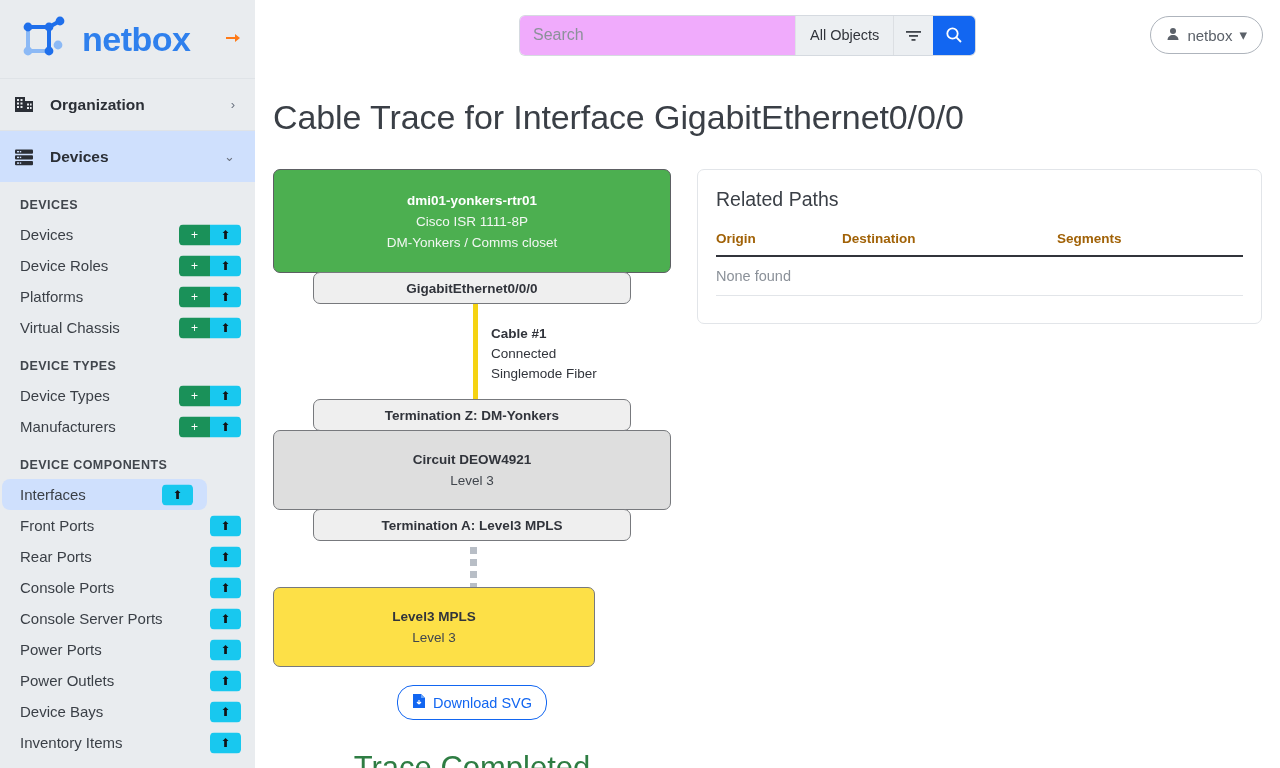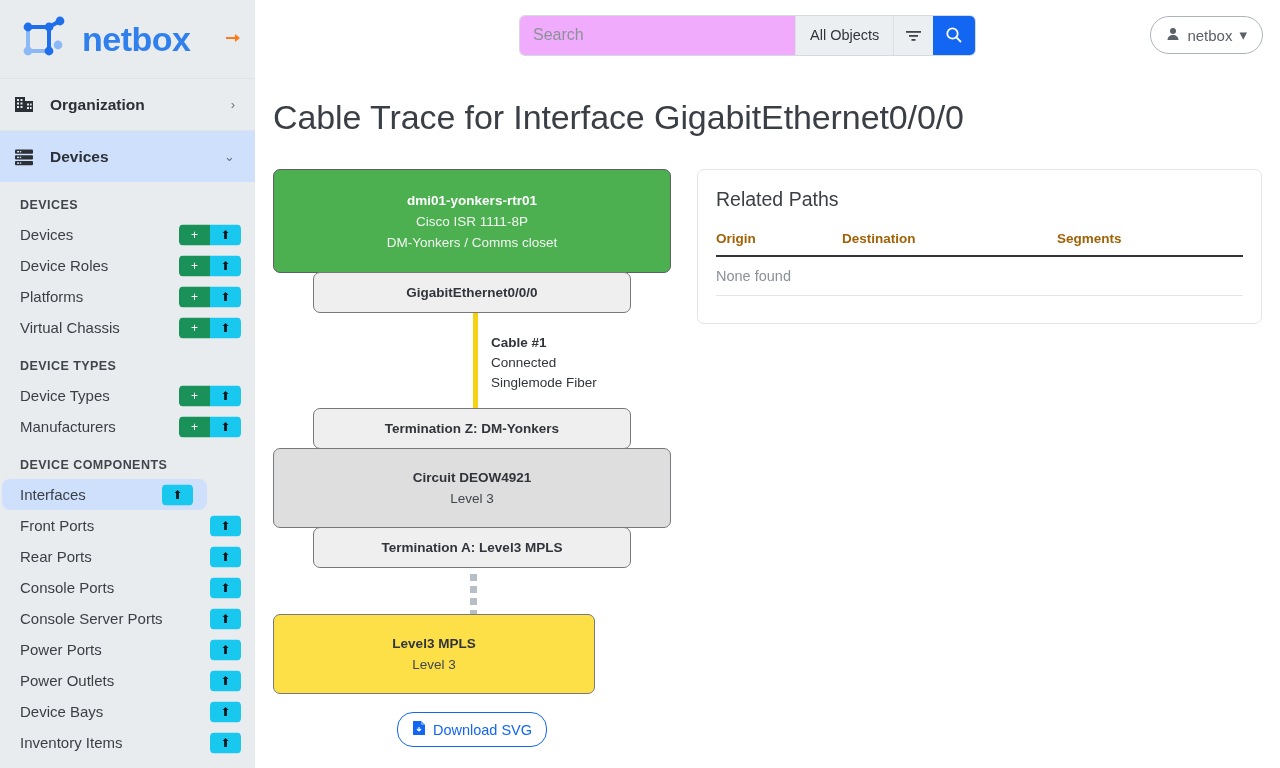--- a/index.html
+++ b/index.html
@@ -117,21 +117,21 @@
   .node .n-sub { font-size: 13.5px; margin-top: 6px; }
 
   .node.device {
     width: 398px; height: 104px; background: #4caf50; color: #fff;
     border-color: #5d5f63;
   }
   .node.device .n-title { color:#ffffff; }
   .node.device .n-sub { color:#f2f7f2; }
 
   .node.term {
-    width: 318px; height: 41px; background: #efefef; color: #31343b;
+    width: 318px; height: 32px; background: #efefef; color: #31343b;
     margin: -1px auto 0 auto; z-index: 3; border-color: #77797d;
   }
   .node.term .n-title { font-size: 13.5px; }
 
   .node.circuit {
     width: 398px; height: 80px; background: #dedede; color: #31343b;
     border-color: #77797d; margin-top: -1px; z-index: 1;
   }
   .node.circuit .n-sub { color: #41464d; }
 

